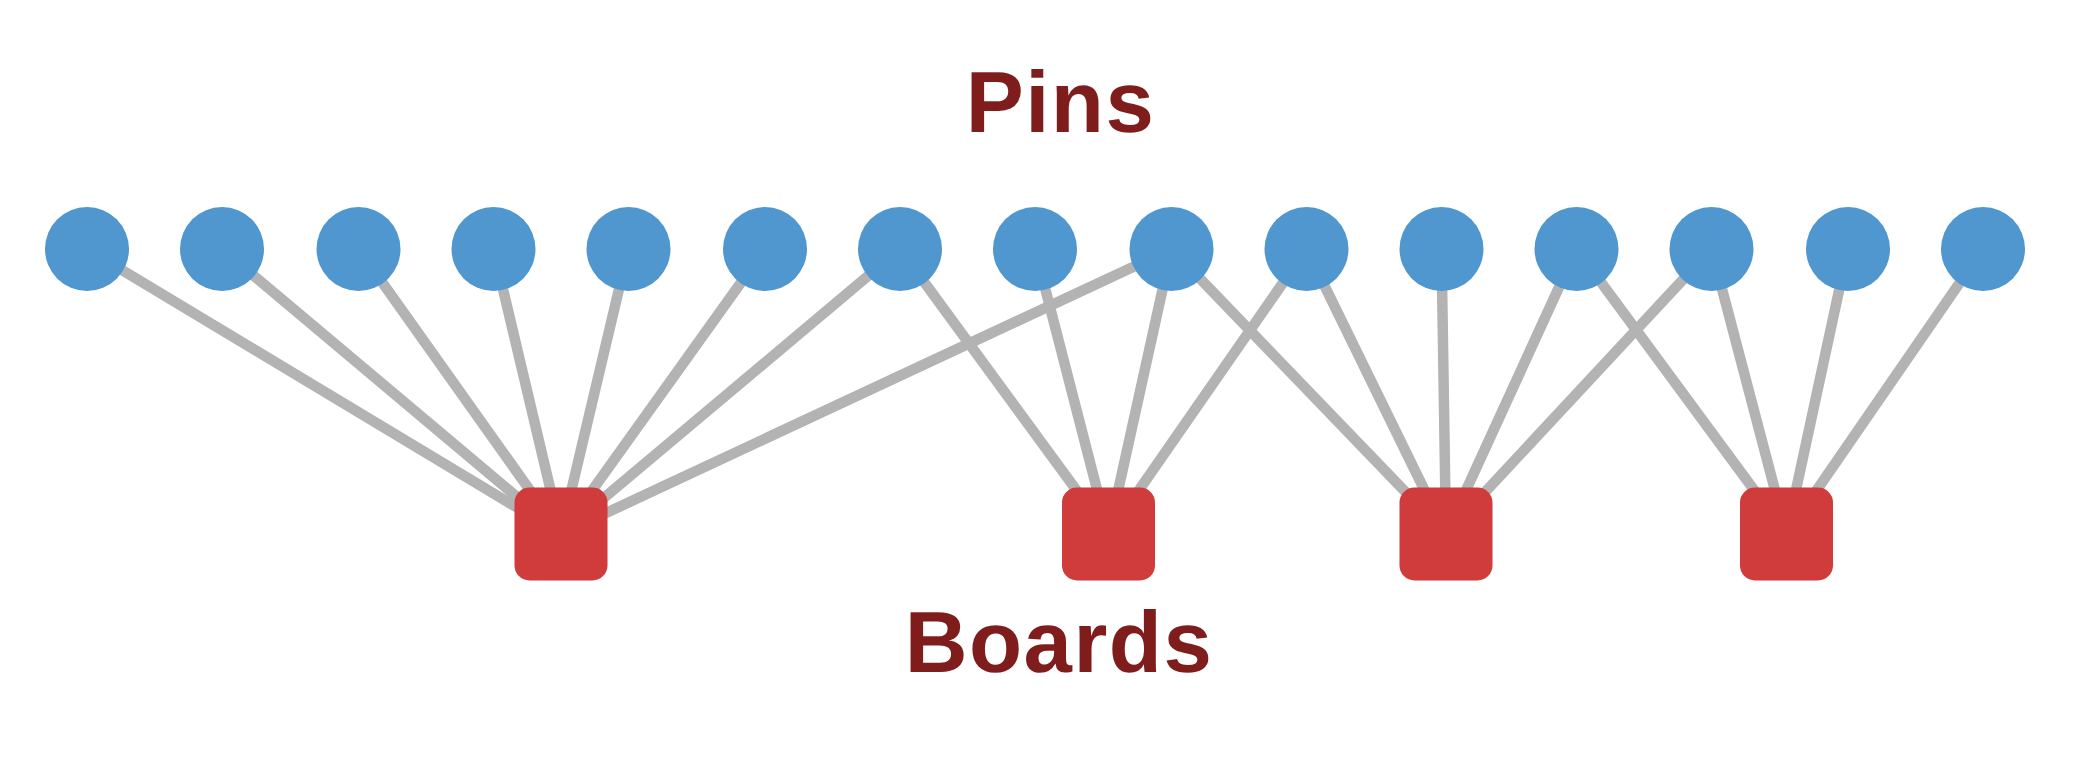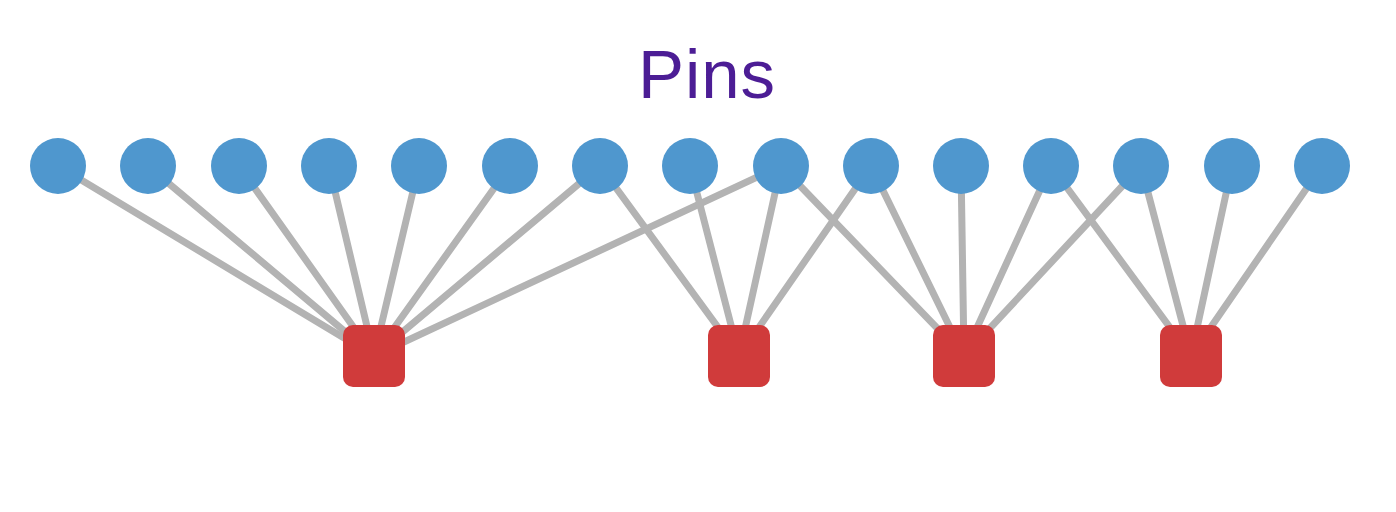--- a/index.html
+++ b/index.html
@@ -18,24 +18,24 @@
   .graph-svg {
     position: absolute;
     left: 0;
     top: 0;
     width: 1396px;
     height: 512px;
   }
   .diagram-label {
     position: absolute;
     transform: translateX(-50%);
-    font-weight: normal;
-    font-size: 69px;
+    font-weight: bold;
+    font-size: 58px;
     line-height: 1;
-    color: #4c1d95;
+    color: #7f1d1d;
     white-space: nowrap;
     letter-spacing: 1px;
   }
   .label-top { left: 707px; top: 40px; }
   .label-bottom { left: 706px; top: 400px; }
 </style>
 </head>
 <body>
 
 <div class="canvas">
@@ -77,13 +77,14 @@
       <circle cx="1051" cy="166" r="28" fill="#4F97CE"></circle>
       <circle cx="1141" cy="166" r="28" fill="#4F97CE"></circle>
       <circle cx="1232" cy="166" r="28" fill="#4F97CE"></circle>
       <circle cx="1322" cy="166" r="28" fill="#4F97CE"></circle>
       <rect x="343" y="325" width="62" height="62" rx="10" ry="10" fill="#D03B3B"></rect>
       <rect x="708" y="325" width="62" height="62" rx="10" ry="10" fill="#D03B3B"></rect>
       <rect x="933" y="325" width="62" height="62" rx="10" ry="10" fill="#D03B3B"></rect>
       <rect x="1160" y="325" width="62" height="62" rx="10" ry="10" fill="#D03B3B"></rect>
     </svg>
 
+  <div class="diagram-label label-bottom">Boards</div>
 </div>
 
 </body></html>

